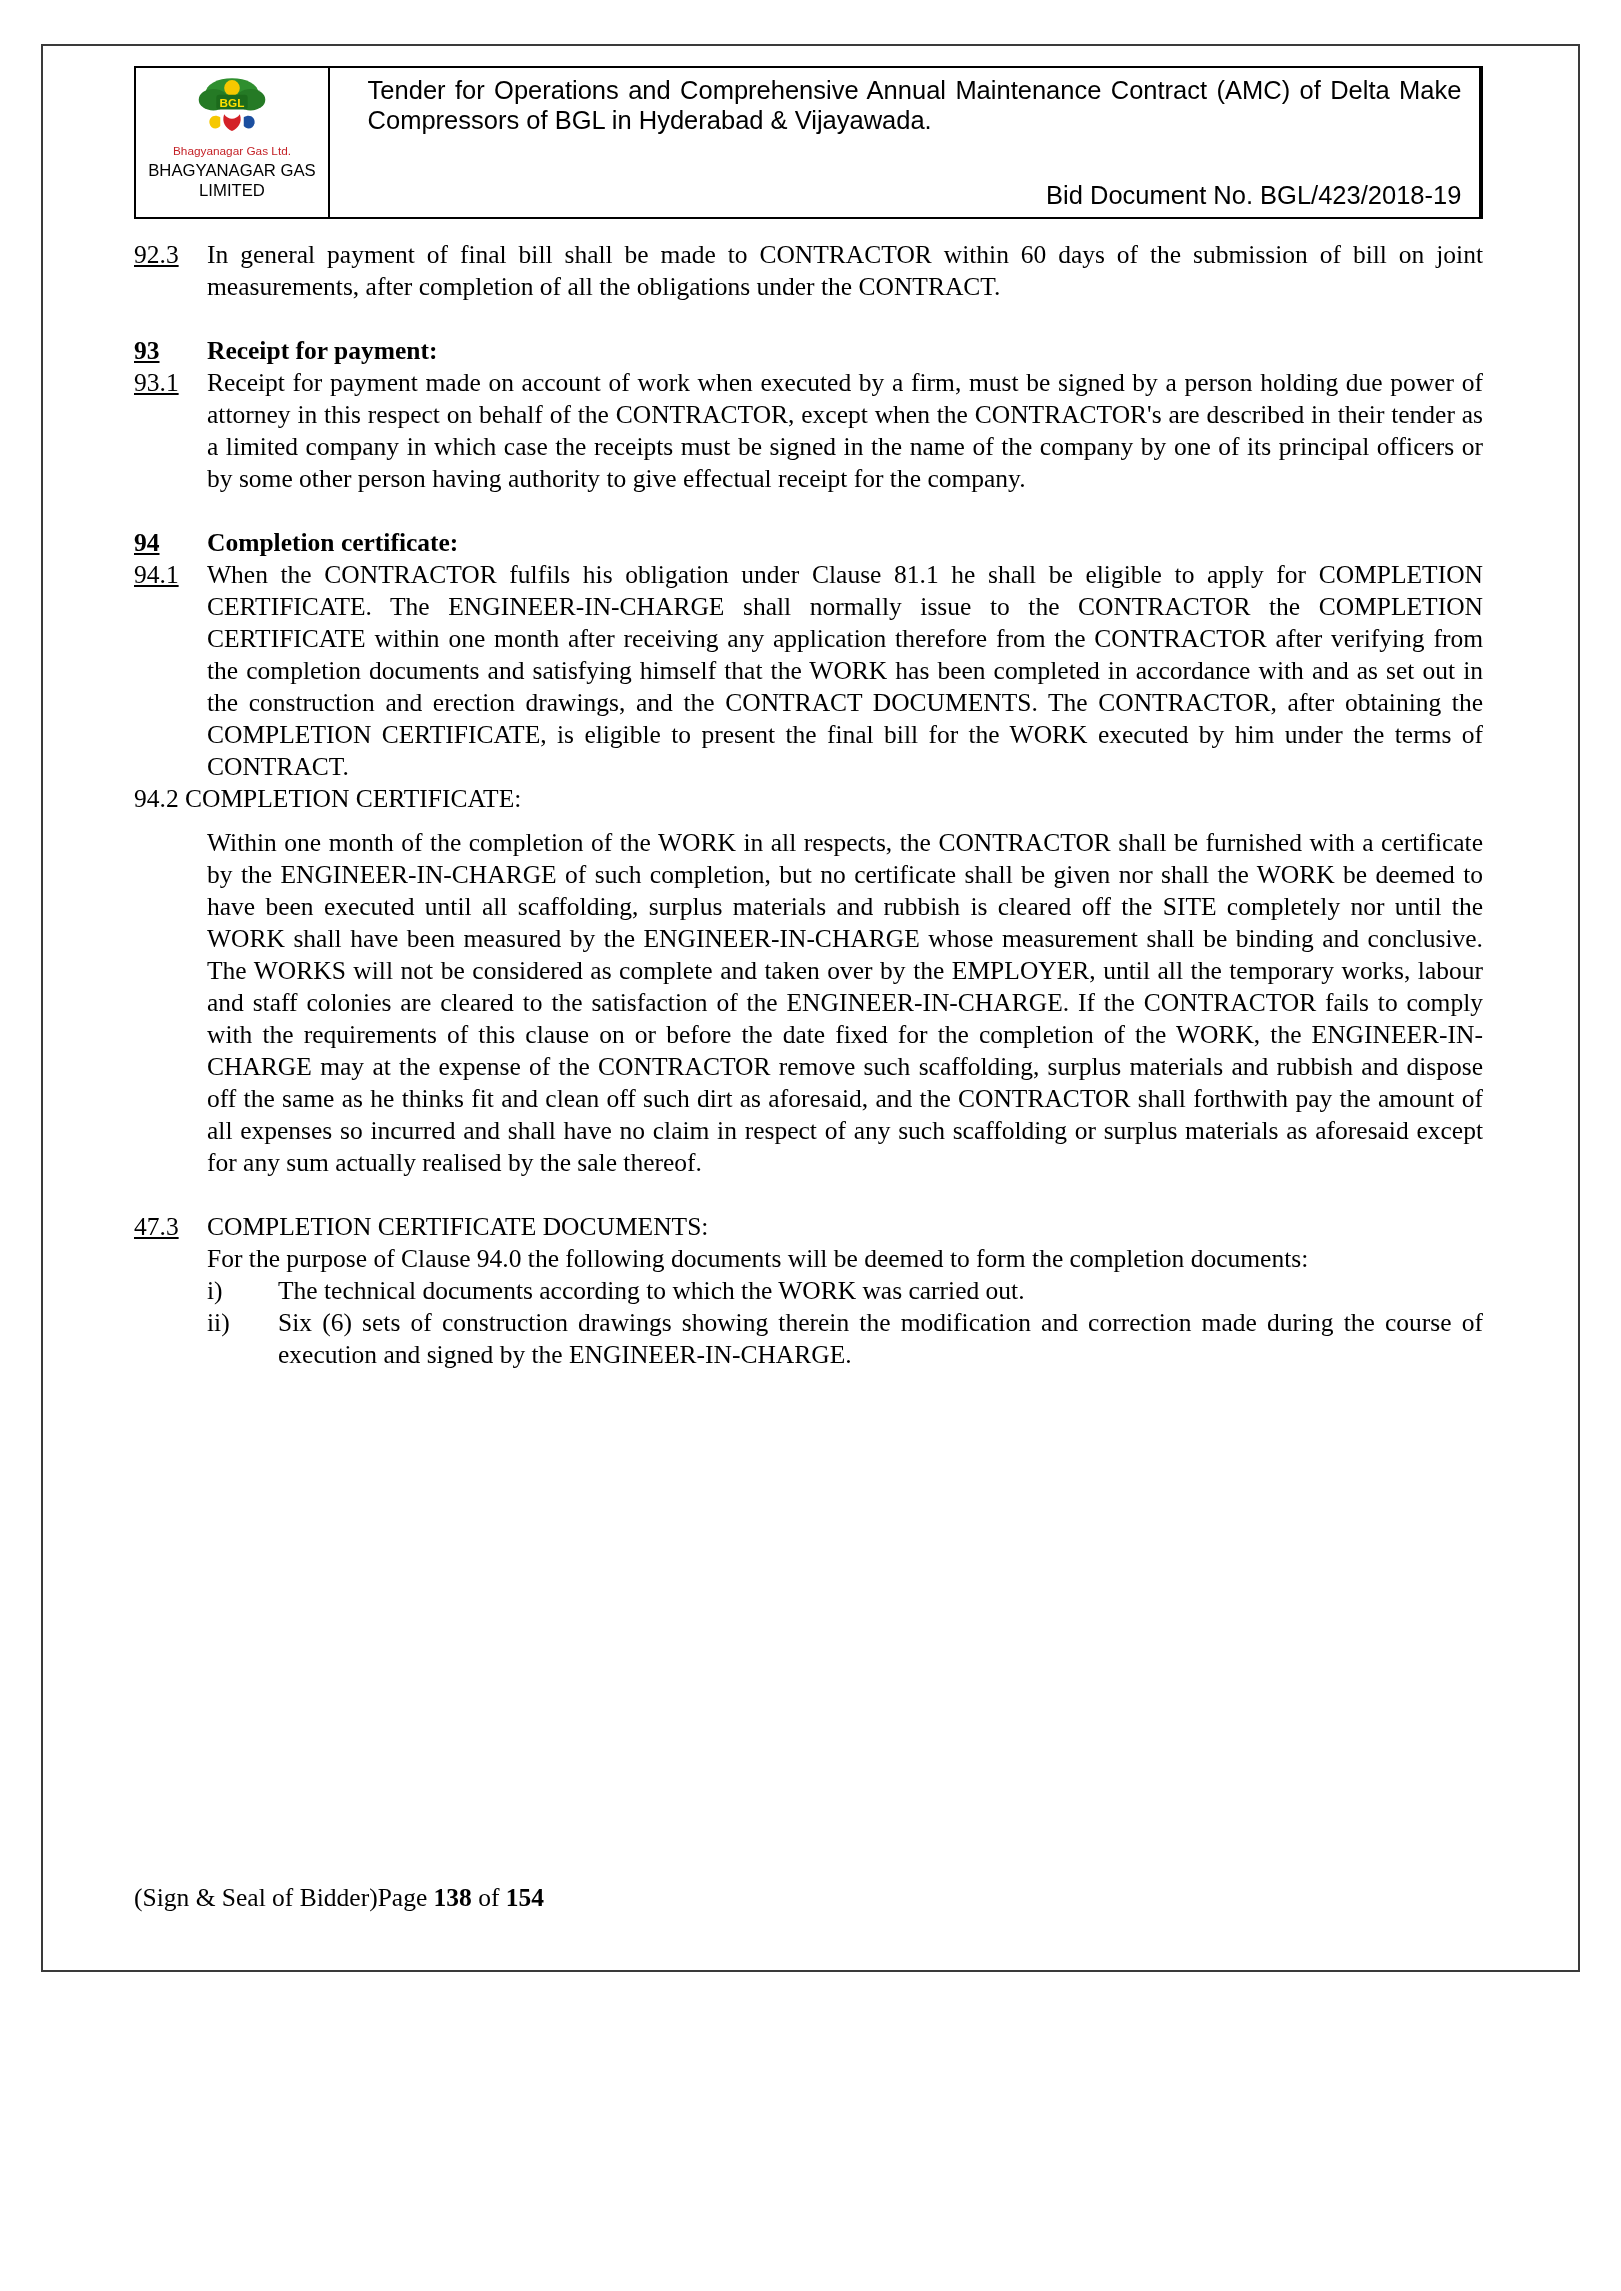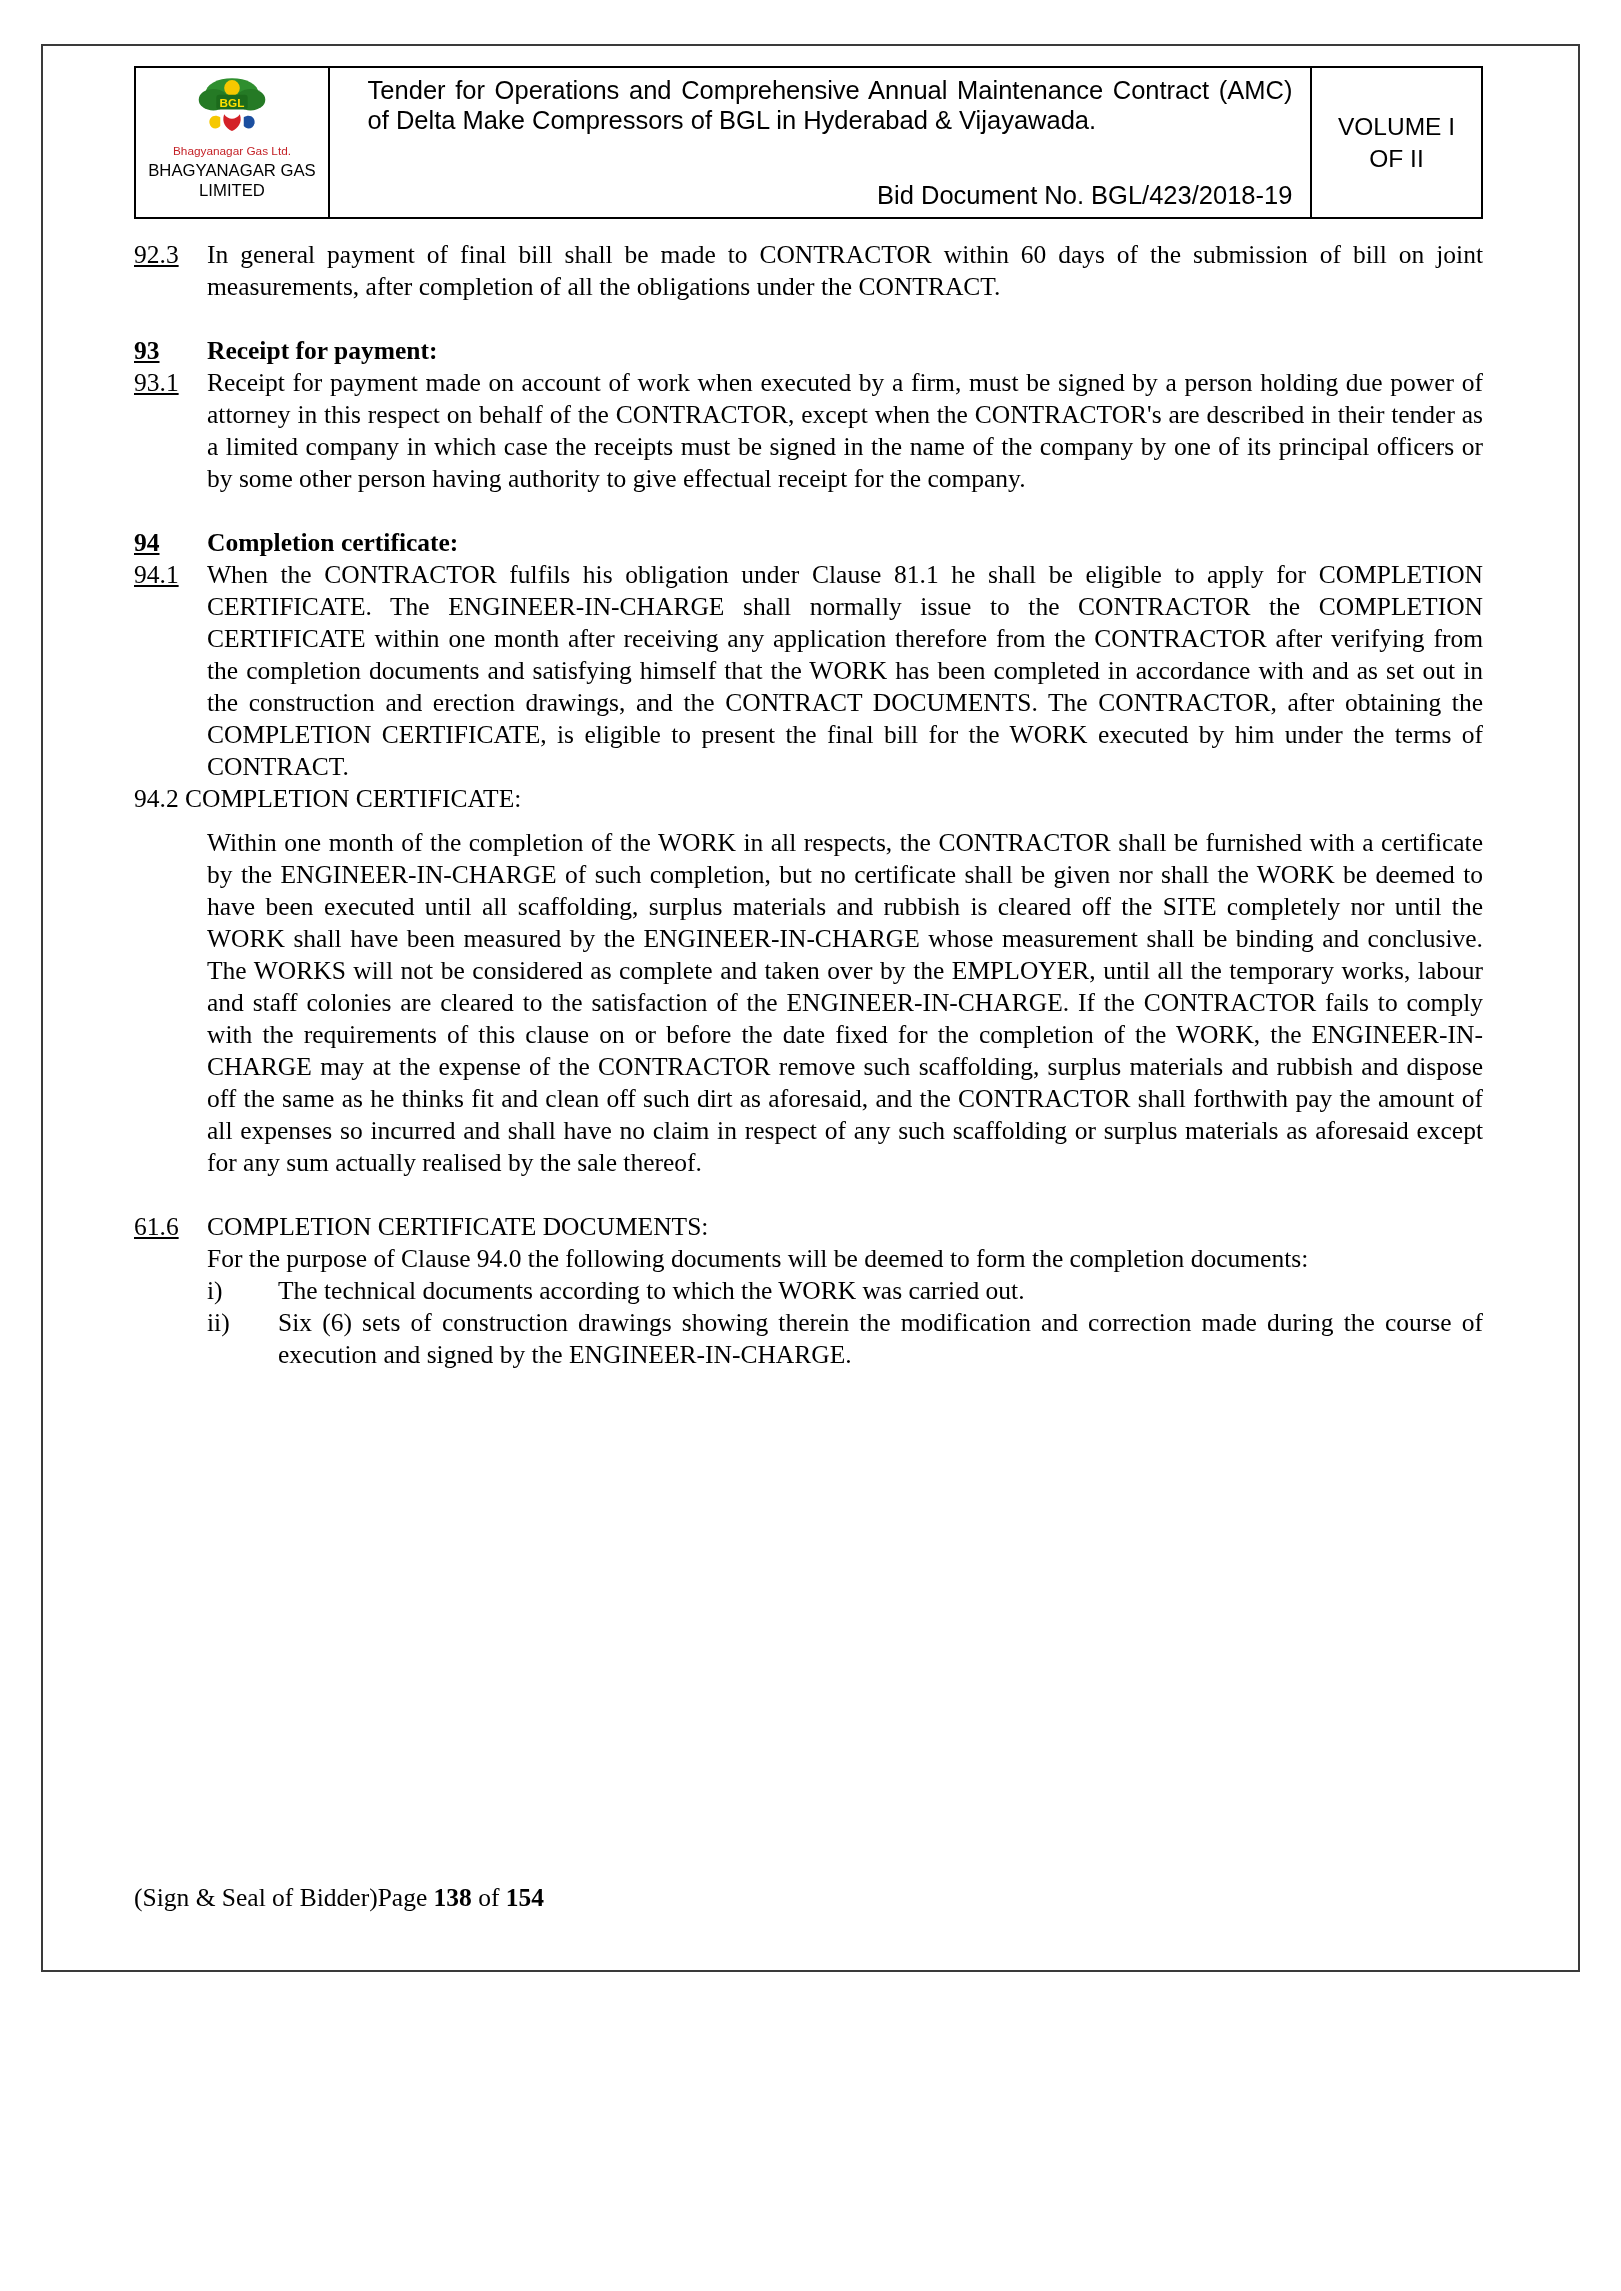--- a/index.html
+++ b/index.html
@@ -114,24 +114,20 @@
           <span>BHAGYANAGAR GAS</span><br>
           <span>LIMITED</span>
         </div>
       </div>
 
       <div class="h-cell h-title">
         <div class="t-main">Tender for Operations and Comprehensive Annual Maintenance Contract (AMC) of Delta Make Compressors of BGL in Hyderabad &amp; Vijayawada.</div>
         <div class="t-bid">Bid Document No. BGL/423/2018-19</div>
       </div>
 
-      <div class="h-cell h-vol">
-        <span>VOLUME I</span>
-        <span>OF II</span>
-      </div>
     </div>
 
     <div class="doc-body">
 
       <div class="clause">
         <div class="c-num">92.3</div>
         <div class="c-body just">In general payment of final bill shall be made to CONTRACTOR within 60 days of the submission of bill on joint measurements, after completion of all the obligations under the CONTRACT.</div>
       </div>
 
       <div class="clause gap-top">
@@ -155,21 +151,21 @@
           <div class="just">When the CONTRACTOR fulfils his obligation under Clause 81.1 he shall be eligible to apply for COMPLETION CERTIFICATE. The ENGINEER-IN-CHARGE shall normally issue to the CONTRACTOR the COMPLETION CERTIFICATE within one month after receiving any application therefore from the CONTRACTOR after verifying from the completion documents and satisfying himself that the WORK has been completed in accordance with and as set out in the construction and erection drawings, and the CONTRACT DOCUMENTS. The CONTRACTOR, after obtaining the COMPLETION CERTIFICATE, is eligible to present the final bill for the WORK executed by him under the terms of CONTRACT.</div>
         </div>
       </div>
 
       <div>
         <div><span>94.2</span> <span>COMPLETION CERTIFICATE:</span></div>
         <div class="indented just">Within one month of the completion of the WORK in all respects, the CONTRACTOR shall be furnished with a certificate by the ENGINEER-IN-CHARGE of such completion, but no certificate shall be given nor shall the WORK be deemed to have been executed until all scaffolding, surplus materials and rubbish is cleared off the SITE completely nor until the WORK shall have been measured by the ENGINEER-IN-CHARGE whose measurement shall be binding and conclusive. The WORKS will not be considered as complete and taken over by the EMPLOYER, until all the temporary works, labour and staff colonies are cleared to the satisfaction of the ENGINEER-IN-CHARGE. If the CONTRACTOR fails to comply with the requirements of this clause on or before the date fixed for the completion of the WORK, the ENGINEER-IN-CHARGE may at the expense of the CONTRACTOR remove such scaffolding, surplus materials and rubbish and dispose off the same as he thinks fit and clean off such dirt as aforesaid, and the CONTRACTOR shall forthwith pay the amount of all expenses so incurred and shall have no claim in respect of any such scaffolding or surplus materials as aforesaid except for any sum actually realised by the sale thereof.</div>
       </div>
 
       <div class="clause gap-top">
-        <div class="c-num">61.6</div>
+        <div class="c-num">47.3</div>
         <div class="c-body">
           <div>COMPLETION CERTIFICATE DOCUMENTS:</div>
           <div class="just">For the purpose of Clause 94.0 the following documents will be deemed to form the completion documents:</div>
           <div class="item">
             <div class="i-marker">i)</div>
             <div class="i-text">The technical documents according to which the WORK was carried out.</div>
           </div>
           <div class="item">
             <div class="i-marker">ii)</div>
             <div class="i-text">Six (6) sets of construction drawings showing therein the modification and correction made during the course of execution and signed by the ENGINEER-IN-CHARGE.</div>

